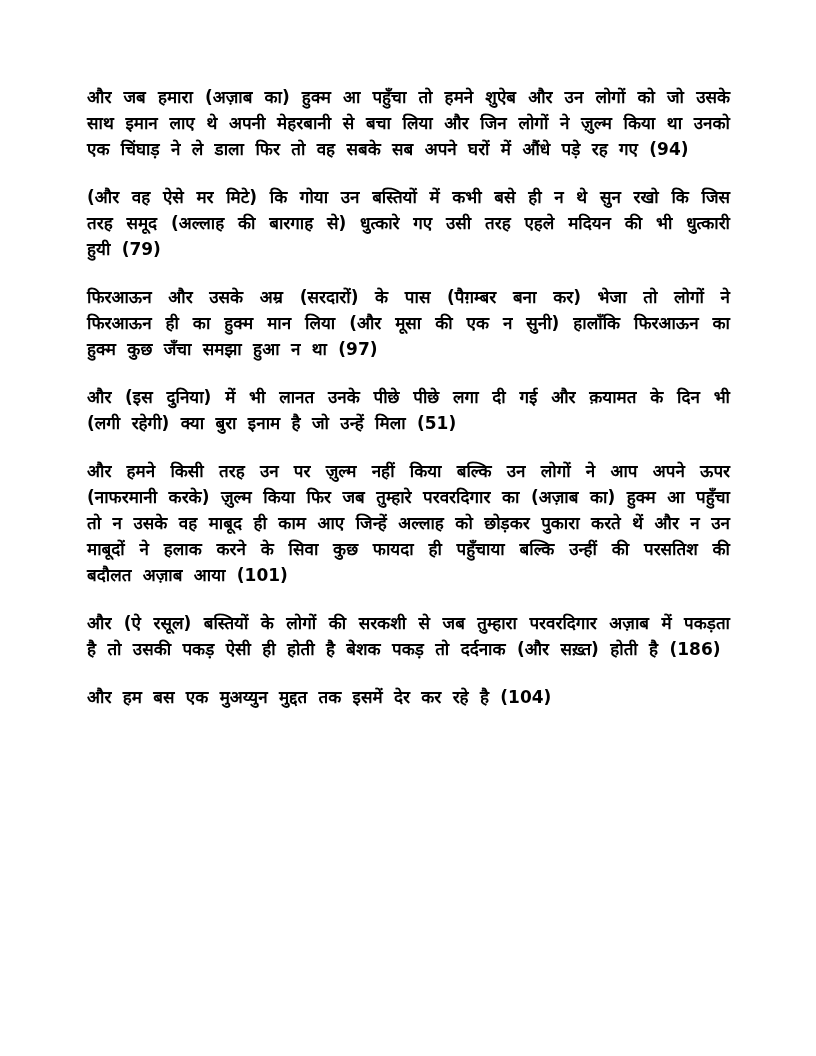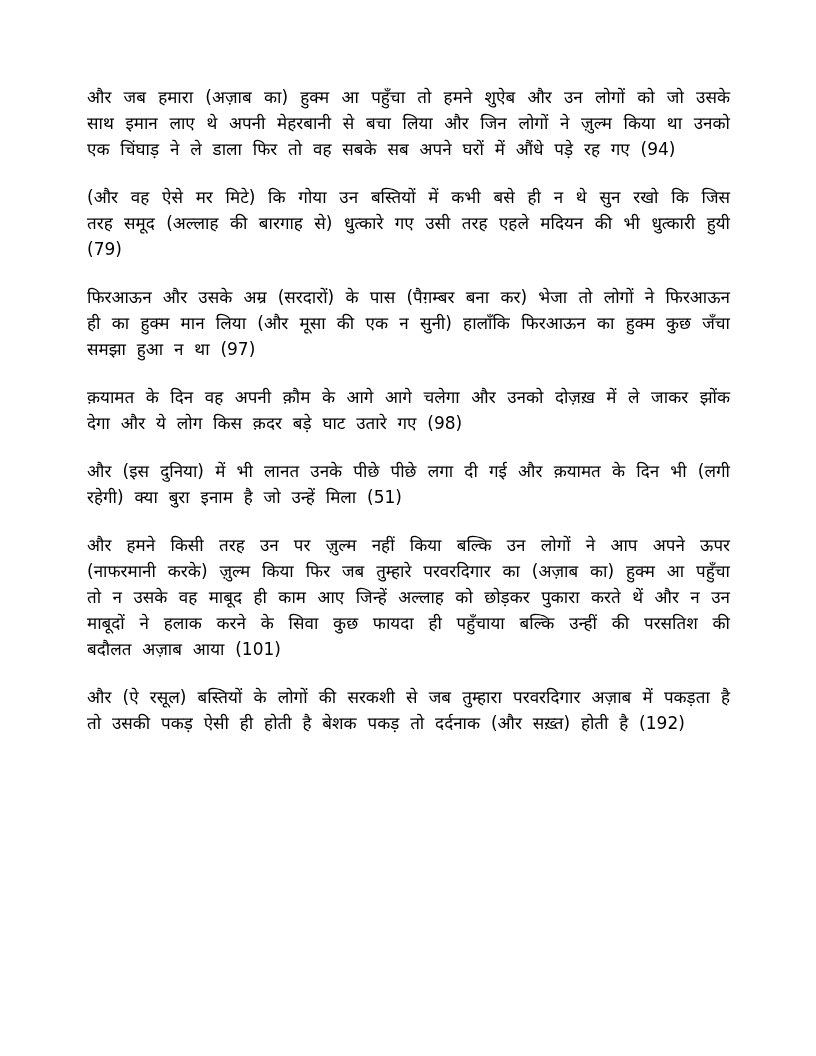--- a/index.html
+++ b/index.html
@@ -14,20 +14,21 @@
     overflow: hidden;
     font-family: "DejaVu Sans", sans-serif;
   }
   .page {
     box-sizing: border-box;
     width: 816px;
     height: 1056px;
     padding: 84px 86px 60px 87px;
     background: #ffffff;
     color: #000000;
+    font-weight: bold;
   }
   .para {
     margin: 0 0 22px 0;
     font-size: 17px;
     line-height: 26px;
     color: #000000;
     text-align: justify;
     word-spacing: 0.32em;
     letter-spacing: 0;
   }
@@ -36,18 +37,18 @@
   }
 </style>
 </head>
 <body>
 
 <main class="page">
   <div id="paragraph-list">
       <p class="para">और जब हमारा (अज़ाब का) हुक्म आ पहुँचा तो हमने शुऐब और उन लोगों को जो उसके साथ इमान लाए थे अपनी मेहरबानी से बचा लिया और जिन लोगों ने ज़ुल्म किया था उनको एक चिंघाड़ ने ले डाला फिर तो वह सबके सब अपने घरों में औंधे पड़े रह गए (94)</p>
       <p class="para">(और वह ऐसे मर मिटे) कि गोया उन बस्तियों में कभी बसे ही न थे सुन रखो कि जिस तरह समूद (अल्लाह की बारगाह से) धुत्कारे गए उसी तरह एहले मदियन की भी धुत्कारी हुयी (79)</p>
       <p class="para">फिरआऊन और उसके अम्र (सरदारों) के पास (पैग़म्बर बना कर) भेजा तो लोगों ने फिरआऊन ही का हुक्म मान लिया (और मूसा की एक न सुनी) हालाँकि फिरआऊन का हुक्म कुछ जँचा समझा हुआ न था (97)</p>
-      <p class="para">क़यामत के दिन वह अपनी क़ौम के आगे आगे चलेगा और उनको दोज़ख़ में ले जाकर झोंक देगा और ये लोग किस क़दर बड़े घाट उतारे गए (98)</p>
       <p class="para">और (इस दुनिया) में भी लानत उनके पीछे पीछे लगा दी गई और क़यामत के दिन भी (लगी रहेगी) क्या बुरा इनाम है जो उन्हें मिला (51)</p>
       <p class="para">और हमने किसी तरह उन पर ज़ुल्म नहीं किया बल्कि उन लोगों ने आप अपने ऊपर (नाफरमानी करके) ज़ुल्म किया फिर जब तुम्हारे परवरदिगार का (अज़ाब का) हुक्म आ पहुँचा तो न उसके वह माबूद ही काम आए जिन्हें अल्लाह को छोड़कर पुकारा करते थें और न उन माबूदों ने हलाक करने के सिवा कुछ फायदा ही पहुँचाया बल्कि उन्हीं की परसतिश की बदौलत अज़ाब आया (101)</p>
-      <p class="para">और (ऐ रसूल) बस्तियों के लोगों की सरकशी से जब तुम्हारा परवरदिगार अज़ाब में पकड़ता है तो उसकी पकड़ ऐसी ही होती है बेशक पकड़ तो दर्दनाक (और सख़्त) होती है (192)</p>
+      <p class="para">और (ऐ रसूल) बस्तियों के लोगों की सरकशी से जब तुम्हारा परवरदिगार अज़ाब में पकड़ता है तो उसकी पकड़ ऐसी ही होती है बेशक पकड़ तो दर्दनाक (और सख़्त) होती है (186)</p>
+      <p class="para">और हम बस एक मुअय्युन मुद्दत तक इसमें देर कर रहे है (104)</p>
     </div>
 </main>
 
 </body></html>

